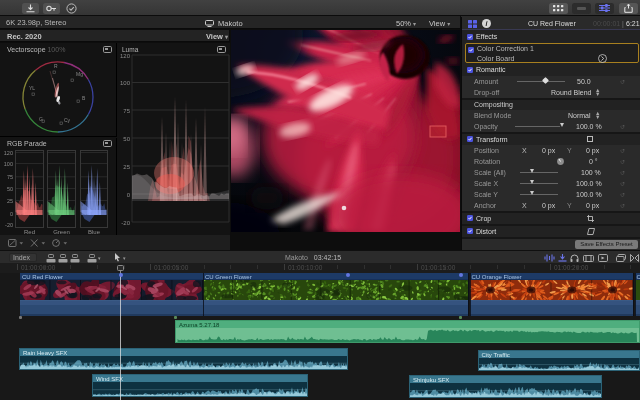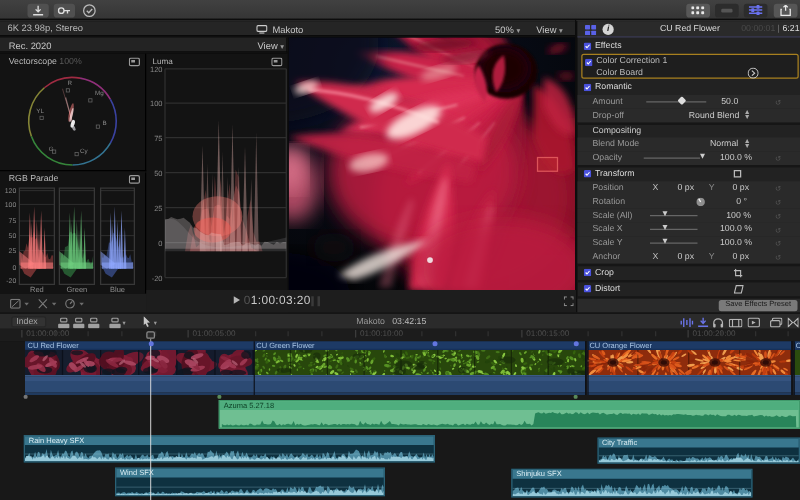--- a/index.html
+++ b/index.html
@@ -65,21 +65,21 @@
   <div class="txt abs" style="left:6px;top:1px;font-size:7.5px;color:#b8b8b8;">6K 23.98p, Stereo</div>
   <svg class="abs" style="left:205px;top:3px" width="9" height="7" viewBox="0 0 9 7">
         <rect x="0.5" y="0.5" width="8" height="4.5" rx="1" stroke="#ccc" fill="none"></rect>
         <path d="M2.5 6.5 h4" stroke="#ccc"></path>
       </svg>
   <div class="txt abs" style="left:218px;top:2px;font-size:7.5px;color:#c8c8c8;">Makoto</div>
   <div class="txt abs" style="left:396px;top:2px;font-size:7.5px;color:#c8c8c8;">50% <span style="color:#999;font-size:6px;">▾</span></div>
   <div class="txt abs" style="left:429px;top:2px;font-size:7.5px;color:#c8c8c8;">View <span style="color:#999;font-size:6px;">▾</span></div>
 </div>
 
-<div class="abs" style="left:0;top:30px;width:230px;height:12px;background:#232323;border-bottom:1px solid #0a0a0a;border-right:1px solid #0a0a0a;">
+<div class="abs" style="left:0;top:30px;width:230px;height:12px;background:#232323;border-bottom:1px solid #0a0a0a;border-right:1px solid #0a0a0a;font-weight:bold;">
   <div class="txt abs" style="left:7px;top:2px;font-size:7.5px;color:#c5c5c5;">Rec. 2020</div>
   <div class="txt abs" style="left:206px;top:2px;font-size:7.5px;color:#c8c8c8;">View <span style="color:#999;font-size:6px;">▾</span></div>
 </div>
 
 <div class="abs" id="scopes" style="left:0;top:43px;width:230px;height:192px;background:#131313;">
 
   <div class="abs" style="left:0;top:0;width:117px;height:94px;border-right:1px solid #000;border-bottom:1px solid #000;">
     <div class="txt abs" style="left:7px;top:3px;font-size:7px;color:#bbb;">Vectorscope <span style="color:#5a5a5a;">100%</span></div>
     <svg class="abs" style="left:103px;top:3px" width="9" height="8" viewBox="0 0 9 8">
           <rect x="0.5" y="0.5" width="8" height="6" rx="1.2" stroke="#999" fill="none"></rect>
@@ -326,29 +326,20 @@
         <ellipse cx="1" cy="106" rx="13" ry="18" fill="#de7890" filter="url(#blur3)" opacity="0.8"></ellipse>
         <ellipse cx="-6" cy="204" rx="55" ry="32" fill="#060408" filter="url(#blur3)" opacity="0.95"></ellipse>
         <ellipse cx="36" cy="168" rx="18" ry="12" fill="#180710" filter="url(#blur3)" opacity="0.6"></ellipse>
         <ellipse cx="170" cy="185" rx="70" ry="42" fill="#bb1d40" filter="url(#blur3)" opacity="0.85"></ellipse>
         <path d="M40 190 Q70 168 112 162 Q80 186 52 194 Z" fill="#f6e9e2" filter="url(#blur2)" opacity="0.8"></path>
         <circle cx="113" cy="178" r="2.3" fill="#f2e9ec" opacity="0.92"></circle>
         <rect x="199" y="96" width="16" height="11" fill="rgba(200,50,50,0.35)" stroke="rgba(235,100,100,0.8)" stroke-width="1"></rect>
       </svg>
 </div>
 
-<div class="abs" style="left:117px;top:232px;width:344px;height:18px;background:#1d1d1d;">
-  <div class="abs" style="left:70px;top:5px;width:0;height:0;border-left:5px solid #b5b5b5;border-top:3.5px solid transparent;border-bottom:3.5px solid transparent;"></div>
-  <div class="txt abs" style="left:78px;top:3px;font-size:9.5px;letter-spacing:0.3px;color:#555;">0<span style="color:#c9c9c9;">1:00:03:20</span></div>
-  <div class="abs" style="left:132px;top:5px;width:2px;height:8px;background:#3a3a3a;"></div>
-  <div class="abs" style="left:137px;top:5px;width:2px;height:8px;background:#3a3a3a;"></div>
-  <svg class="abs" style="left:334px;top:5px" width="8" height="8" viewBox="0 0 8 8">
-        <path d="M0.5 2.5 V0.5 H2.5 M5.5 0.5 H7.5 V2.5 M7.5 5.5 V7.5 H5.5 M2.5 7.5 H0.5 V5.5" stroke="#888" fill="none" stroke-width="0.9"></path>
-      </svg>
-</div>
 
 <div class="abs" id="inspector" style="left:461px;top:17px;width:179px;height:233px;background:#222;border-left:1px solid #0a0a0a;font-size:7px;color:#ccc;">
 
   <div class="abs" style="left:0;top:0;width:179px;height:13px;background:#2a2a2a;border-bottom:1px solid #393952;">
     <svg class="abs" style="left:6px;top:2.5px" width="9" height="8" viewBox="0 0 9 8">
           <g fill="#5a62e8">
             <rect x="0" y="0" width="4" height="3.5" rx="0.5"></rect>
             <rect x="5" y="0" width="4" height="3.5" rx="0.5"></rect>
             <rect x="0" y="4.5" width="4" height="3.5" rx="0.5"></rect>
             <rect x="5" y="4.5" width="4" height="3.5" rx="0.5"></rect>

